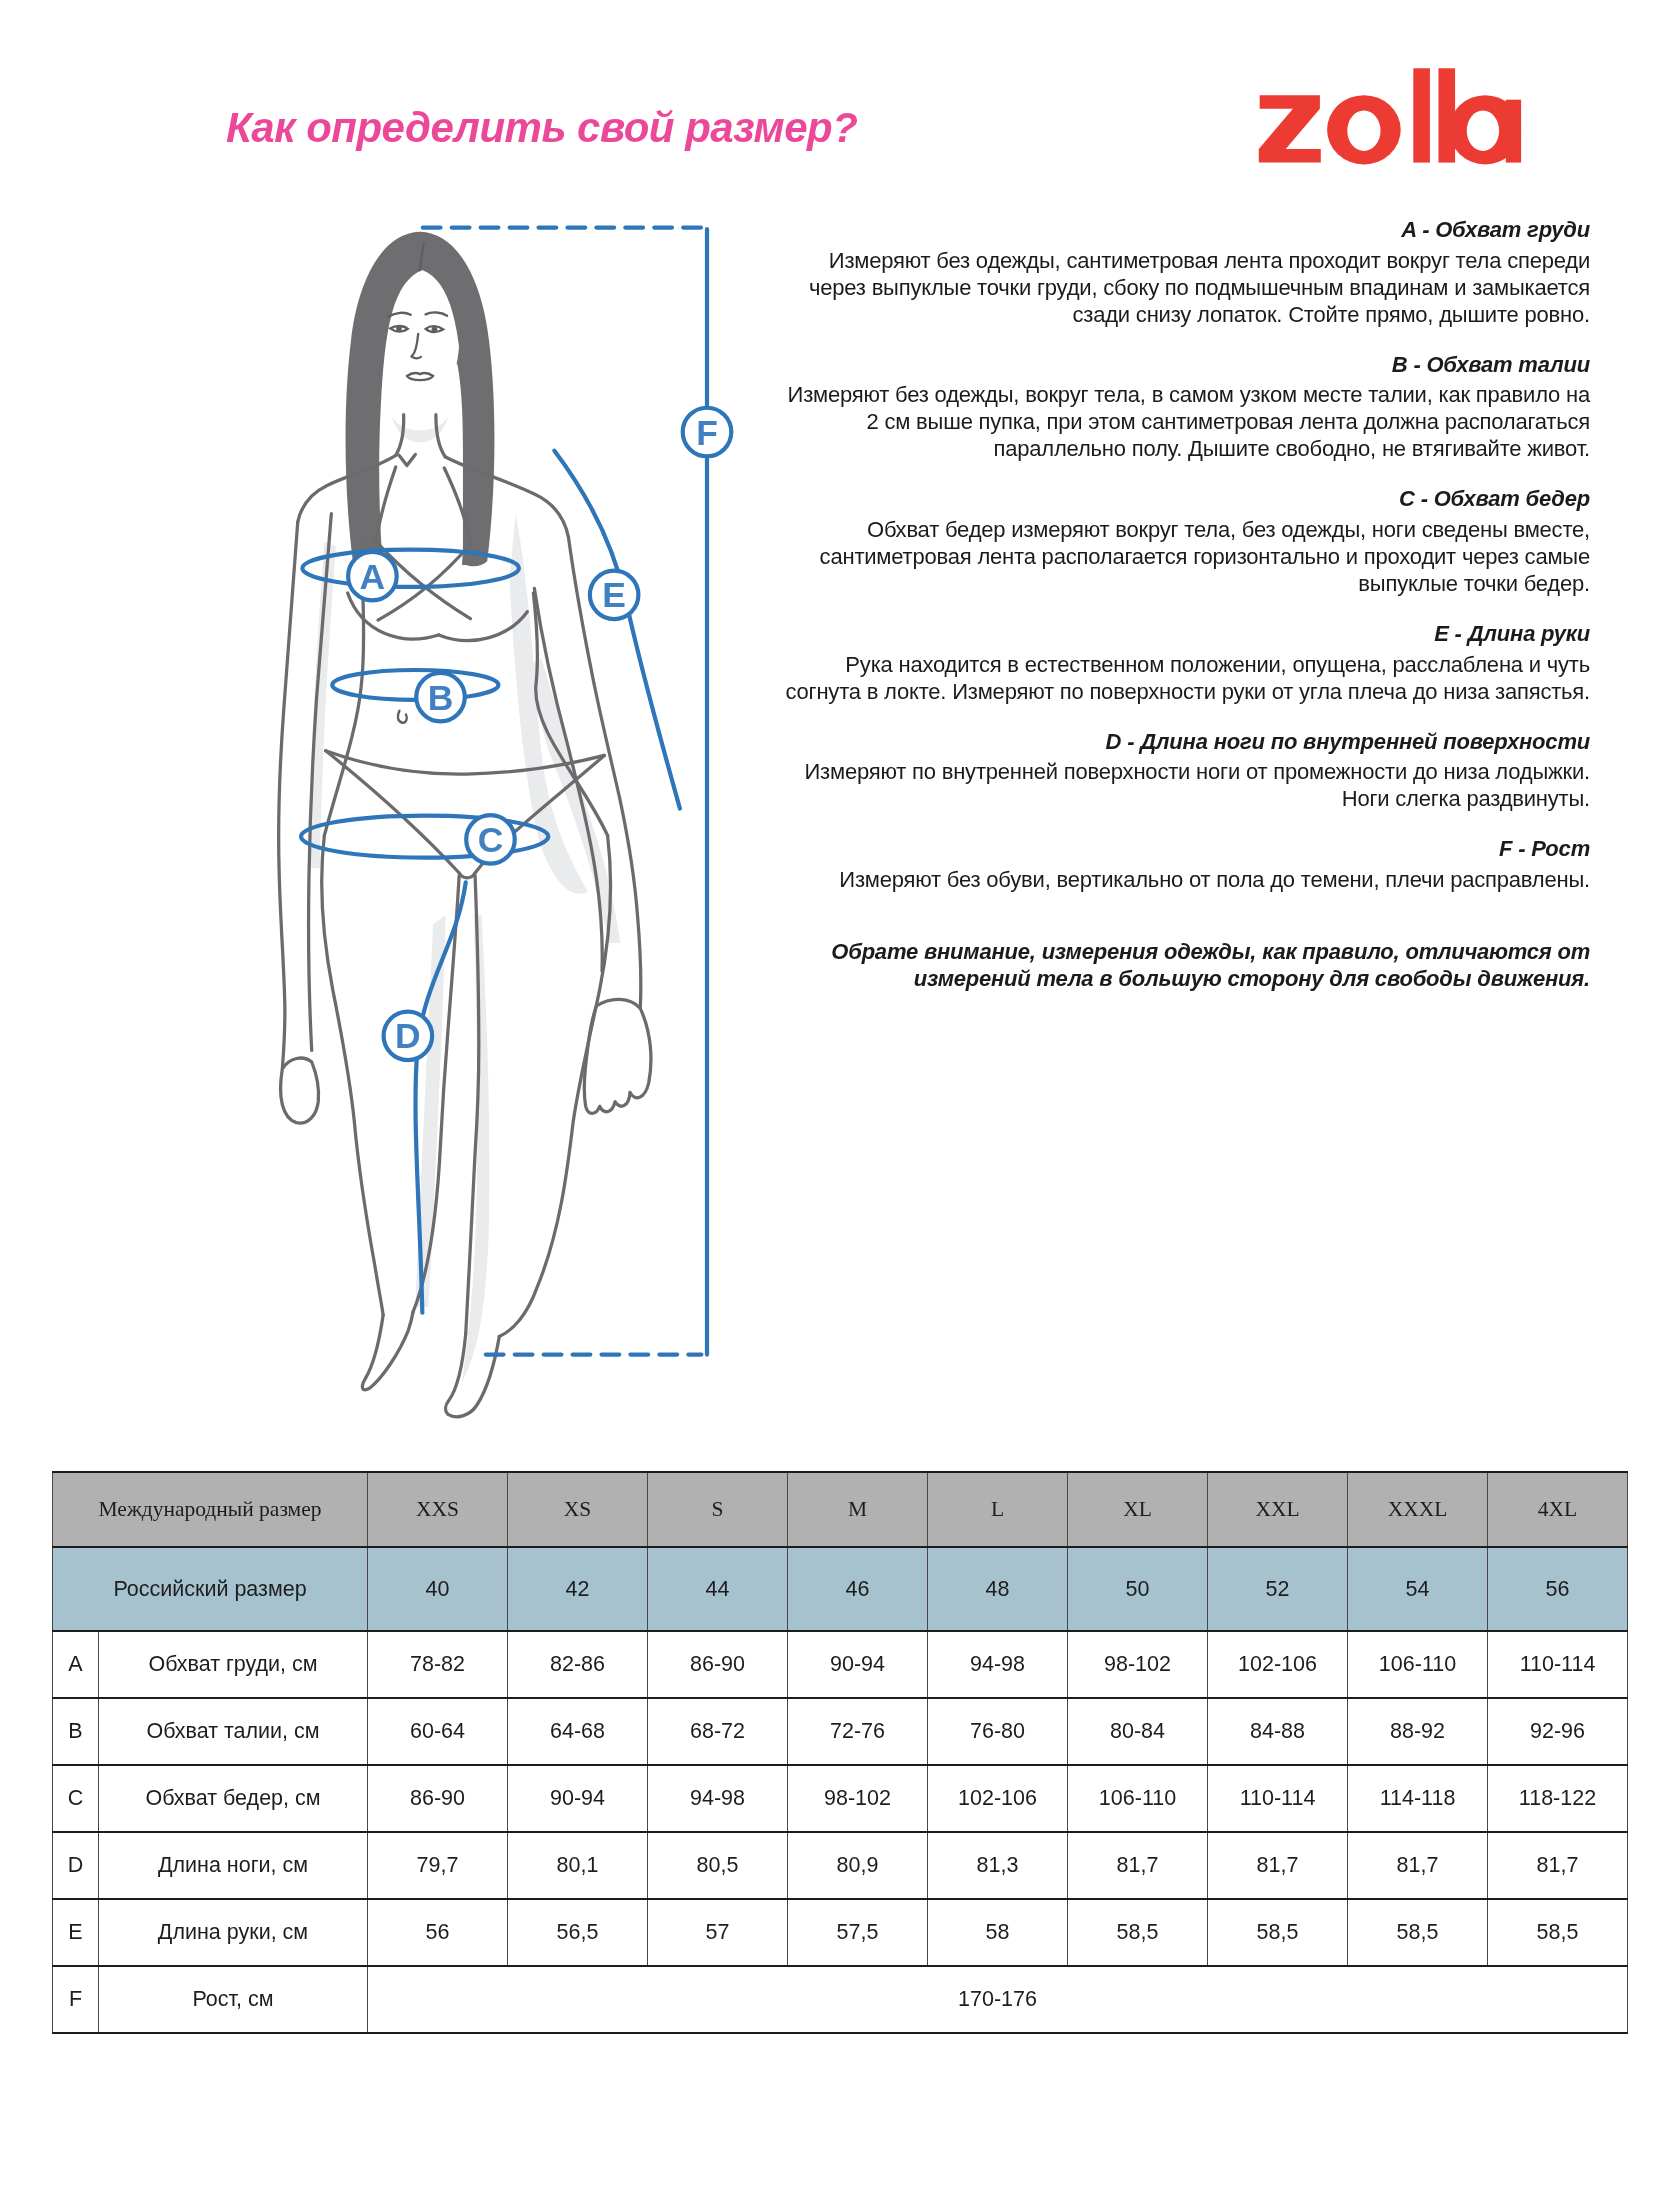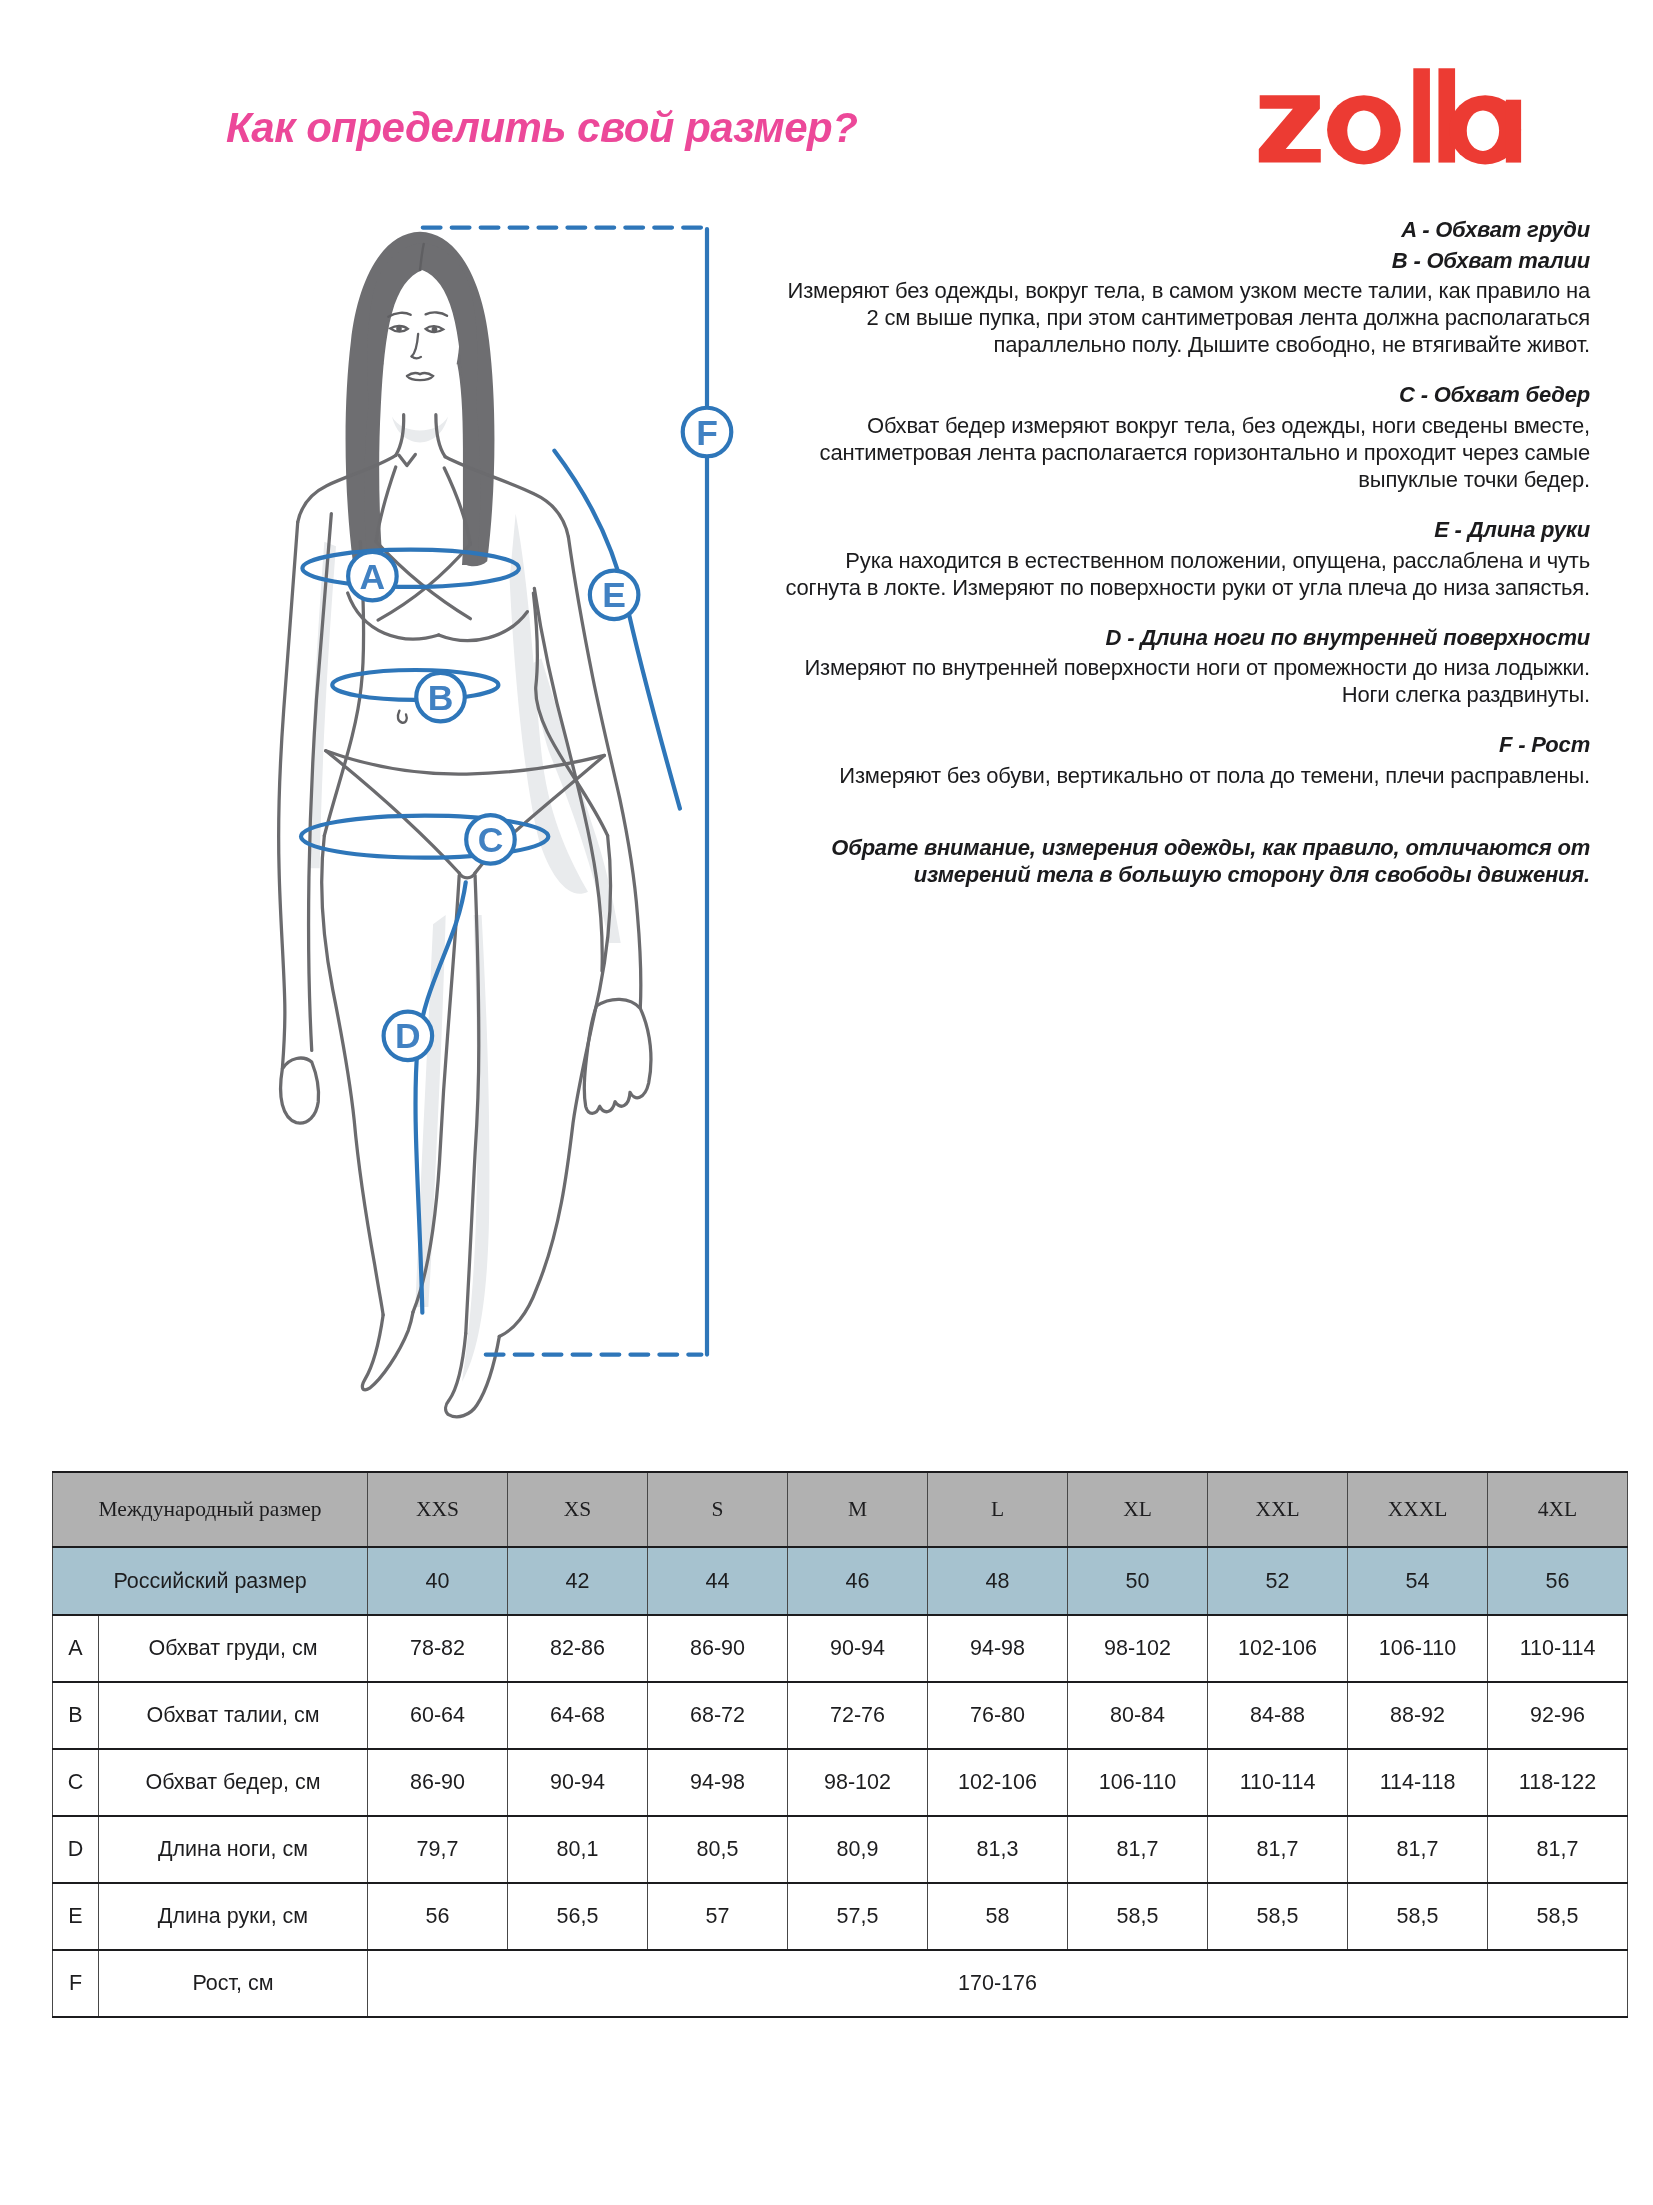--- a/index.html
+++ b/index.html
@@ -27,21 +27,21 @@
   table.size-table {
     position:absolute; left:52px; top:1471px; width:1571px;
     border-collapse:collapse; table-layout:fixed; font-size:21.5px; color:#1d1d1f;
   }
   .size-table td {
     border-left:1.4px solid #474747; border-right:1.4px solid #474747;
     border-top:2.8px solid #1c1c1e; border-bottom:2.8px solid #1c1c1e;
     text-align:center; vertical-align:middle; padding:0; overflow:hidden;
   }
   tr.hdr-int  { height:75px; }
-  tr.hdr-rus  { height:68px; }
+  tr.hdr-rus  { height:84px; }
   tr.data-row { height:67px; }
   tr.hdr-int td { background:#b1b1b1;font-family:Liberation Serif, serif; }
   tr.hdr-rus td { background:#a6c2cf; }
   .fig-stroke { fill:none; stroke:#6b6b6e; stroke-width:7; stroke-linecap:round; stroke-linejoin:round; }
   .fig-thin   { fill:none; stroke:#5f5f62; stroke-width:5; stroke-linecap:round; }
   .blue-line  { fill:none; stroke:#2e76b9; stroke-width:9; stroke-linecap:round; }
   .badge-ring { fill:#ffffff; stroke:#2e76b9; stroke-width:9; }
   .badge-letter { font-family:"Liberation Sans",sans-serif; font-size:76px; font-weight:bold; fill:#4181c2; }
 </style>
 </head>
@@ -176,20 +176,21 @@
       <circle cx="955" cy="465" r="52" class="badge-ring"></circle>
       <text x="955" y="492" class="badge-letter">F</text>
     </g>
   </g>
 </svg>
 </div>
 
 <div class="sections">
   <div class="sec">
     <h3>A - Обхват груди</h3>
+    <p>Измеряют без одежды, сантиметровая лента проходит вокруг тела спереди через выпуклые точки груди, сбоку по подмышечным впадинам и замыкается сзади снизу лопаток. Стойте прямо, дышите ровно.</p>
   </div>
   <div class="sec">
     <h3>B - Обхват талии</h3>
     <p>Измеряют без одежды, вокруг тела, в самом узком месте талии, как правило на 2 см выше пупка, при этом сантиметровая лента должна располагаться параллельно полу. Дышите свободно, не втягивайте живот.</p>
   </div>
   <div class="sec">
     <h3>C - Обхват бедер</h3>
     <p>Обхват бедер измеряют вокруг тела, без одежды, ноги сведены вместе, сантиметровая лента располагается горизонтально и проходит через самые выпуклые точки бедер.</p>
   </div>
   <div class="sec">

